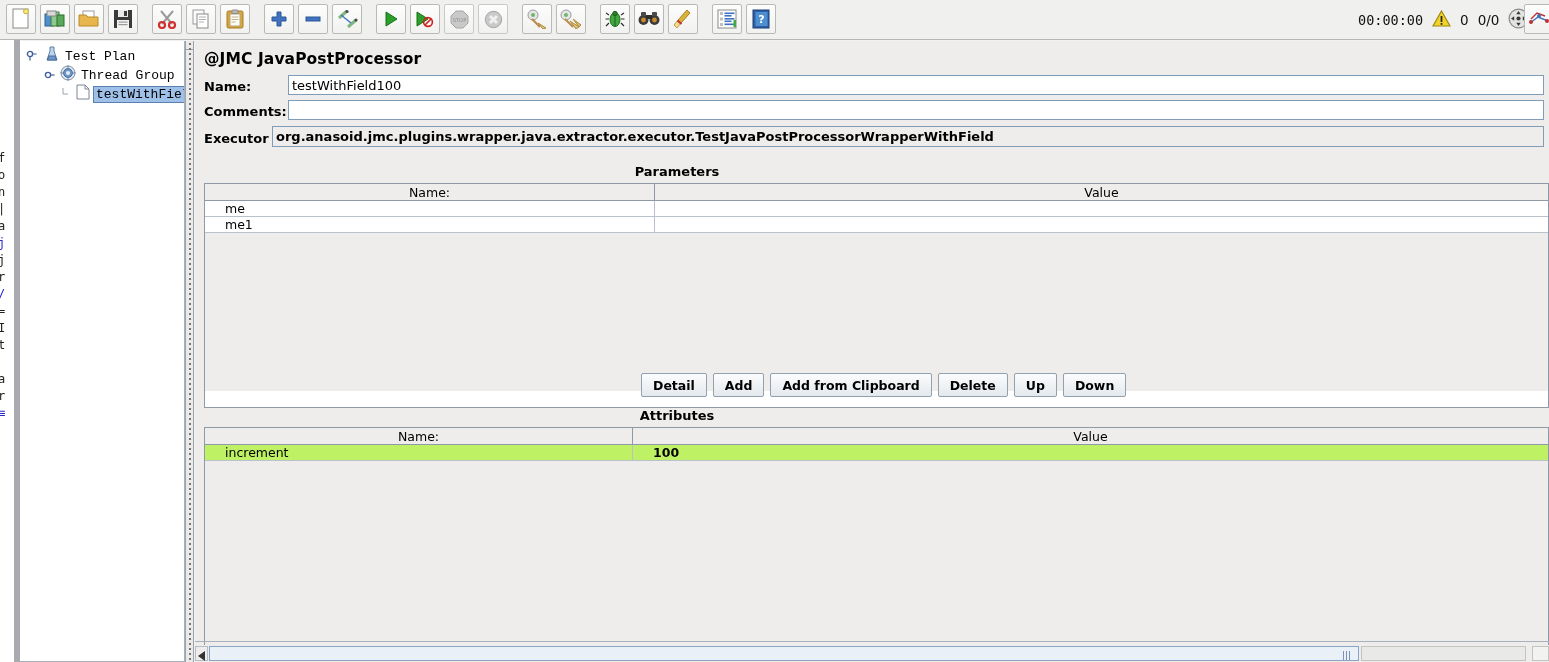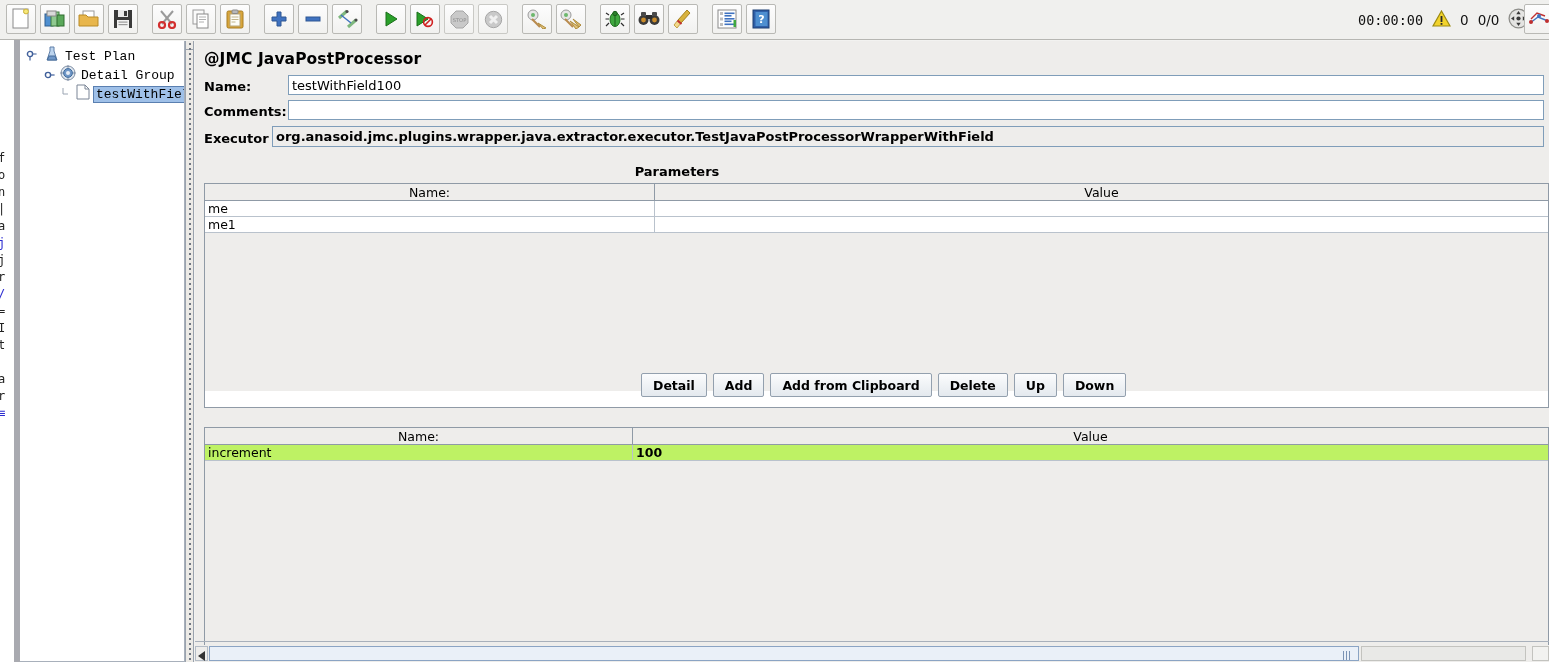--- a/index.html
+++ b/index.html
@@ -150,21 +150,21 @@
   .tbl-head .th.div { border-right: 1px solid #8f9aa6; }
   .tbl-row {
     display: flex; height: 16px; box-sizing: border-box;
     border-bottom: 1px solid #b9c2cc;
     background: #ffffff;
   }
   .tbl-row.selected { background: #bef264; align-items: flex-end; }
   .tbl-row .td {
     font-size: 12.5px; color: #000;
     display: flex; align-items: center;
-    padding-left: 3px;
+    padding-left: 20px;
     box-sizing: border-box;
     height: 15px;
     overflow: hidden; white-space: nowrap;
   }
   .tbl-row .td.div { border-right: 1px solid #b9c2cc; }
   .tbl-body-fill { background: #eeedeb; }
 
   
   .btn-row { position: absolute; display: flex; gap: 6px; }
   .jbtn {
@@ -538,21 +538,21 @@
         </svg>
       </span>
       <span style="margin:0 3px 0 4px;">
         <svg width="16" height="16" viewBox="0 0 16 16">
           <circle cx="8" cy="8" r="7" fill="#dfe6ef" stroke="#7f8fa5"></circle>
           <circle cx="8" cy="8" r="4.4" fill="#6f97c8" stroke="#3f6a9a"></circle>
           <circle cx="8" cy="8" r="2" fill="#e8eef6"></circle>
           <path d="M8 0.6 v2 M8 13.4 v2 M0.6 8 h2 M13.4 8 h2" stroke="#7f8fa5" stroke-width="1.6"></path>
         </svg>
       </span>
-      <span class="lbl">Detail Group</span>
+      <span class="lbl">Thread Group</span>
     </div>
 
     <div class="tree-node selected" style="left:42px; top:44px;">
       <span class="tree-handle">
         <svg width="12" height="12" viewBox="0 0 12 12">
           <path d="M1 0 v6 h5" stroke="#9aa4b2" stroke-width="1" fill="none"></path>
         </svg>
       </span>
       <span style="margin:0 3px 0 2px;">
         <svg width="14" height="16" viewBox="0 0 14 16">
@@ -609,20 +609,21 @@
 
     <div class="btn-row" style="left:446px; top:332px;">
       <div class="jbtn">Detail</div>
       <div class="jbtn">Add</div>
       <div class="jbtn">Add from Clipboard</div>
       <div class="jbtn">Delete</div>
       <div class="jbtn">Up</div>
       <div class="jbtn">Down</div>
     </div>
 
+    <div class="section-title" style="top:367px; left:-195px; width:1354px;">Attributes</div>
 
     <div class="tbl-wrap" style="left:9px; top:386px; width:1345px; height:255px;">
       <div class="tbl-head">
         <div class="th div" style="width:428px;">Name:</div>
         <div class="th" style="width:915px;">Value</div>
       </div>
       <div class="tbl-row selected">
         <div class="td div" style="width:428px;">increment</div>
         <div class="td" style="width:915px;font-weight:bold;">100</div>
       </div>

